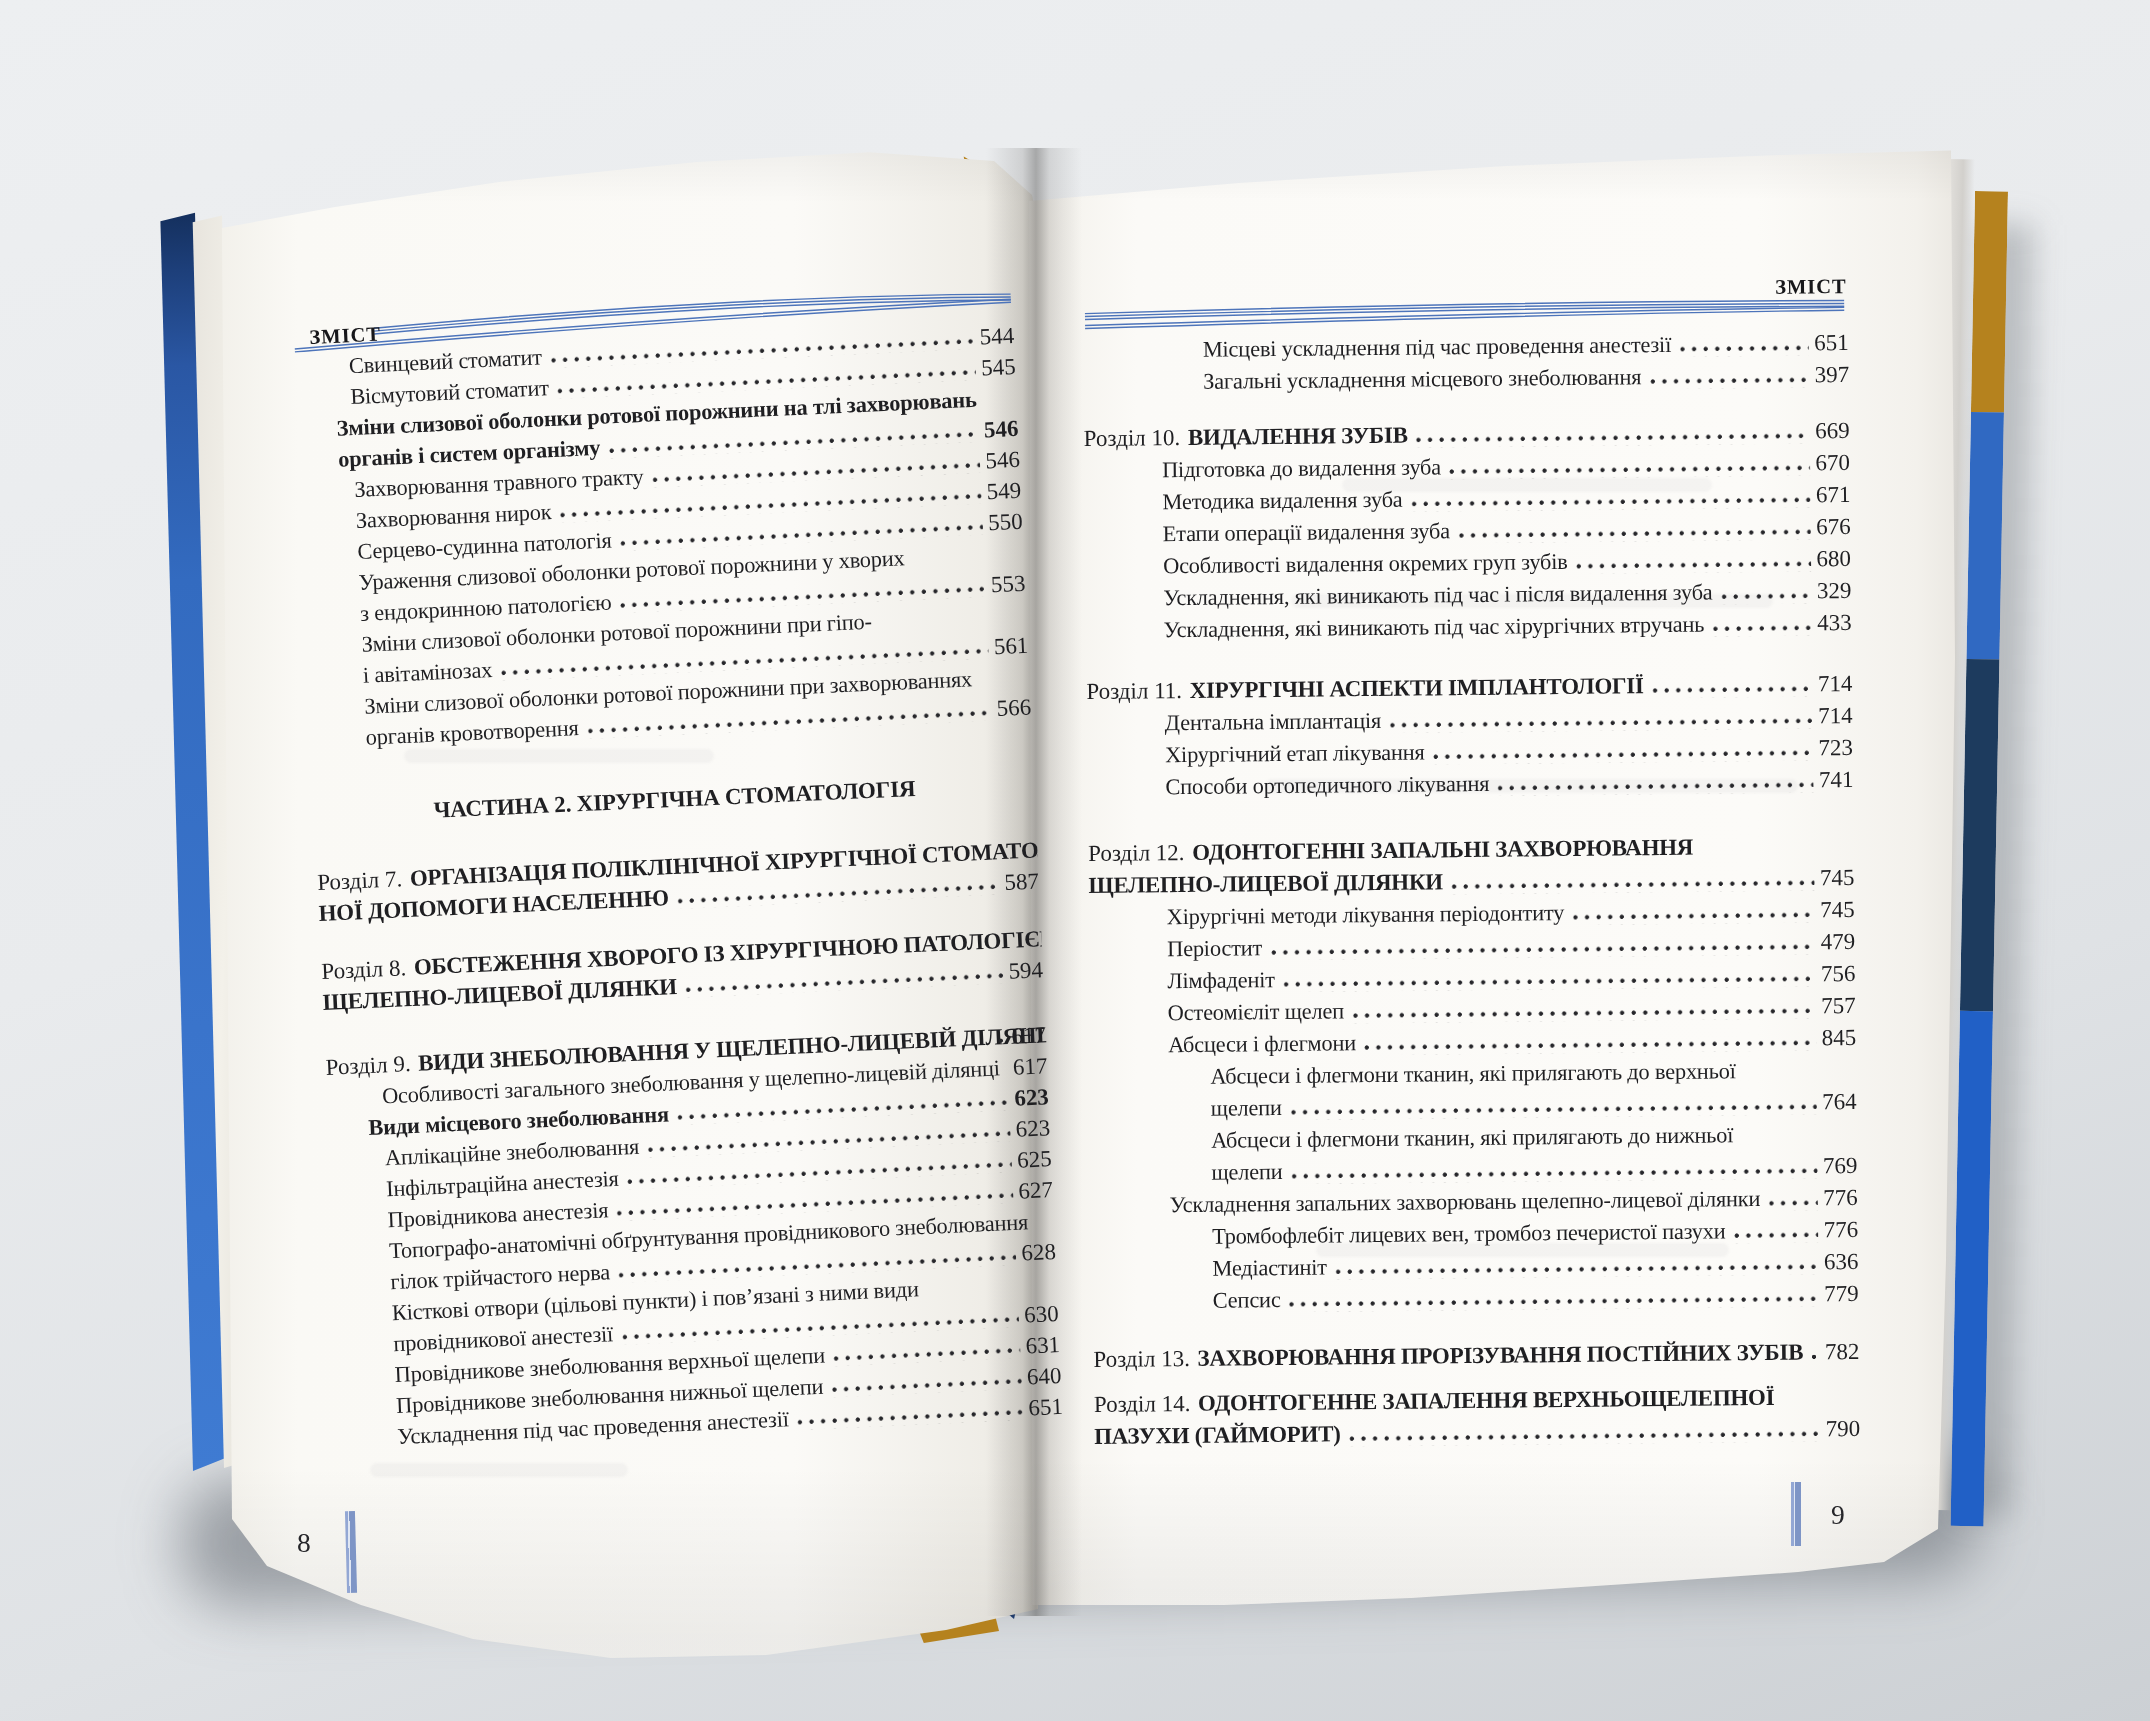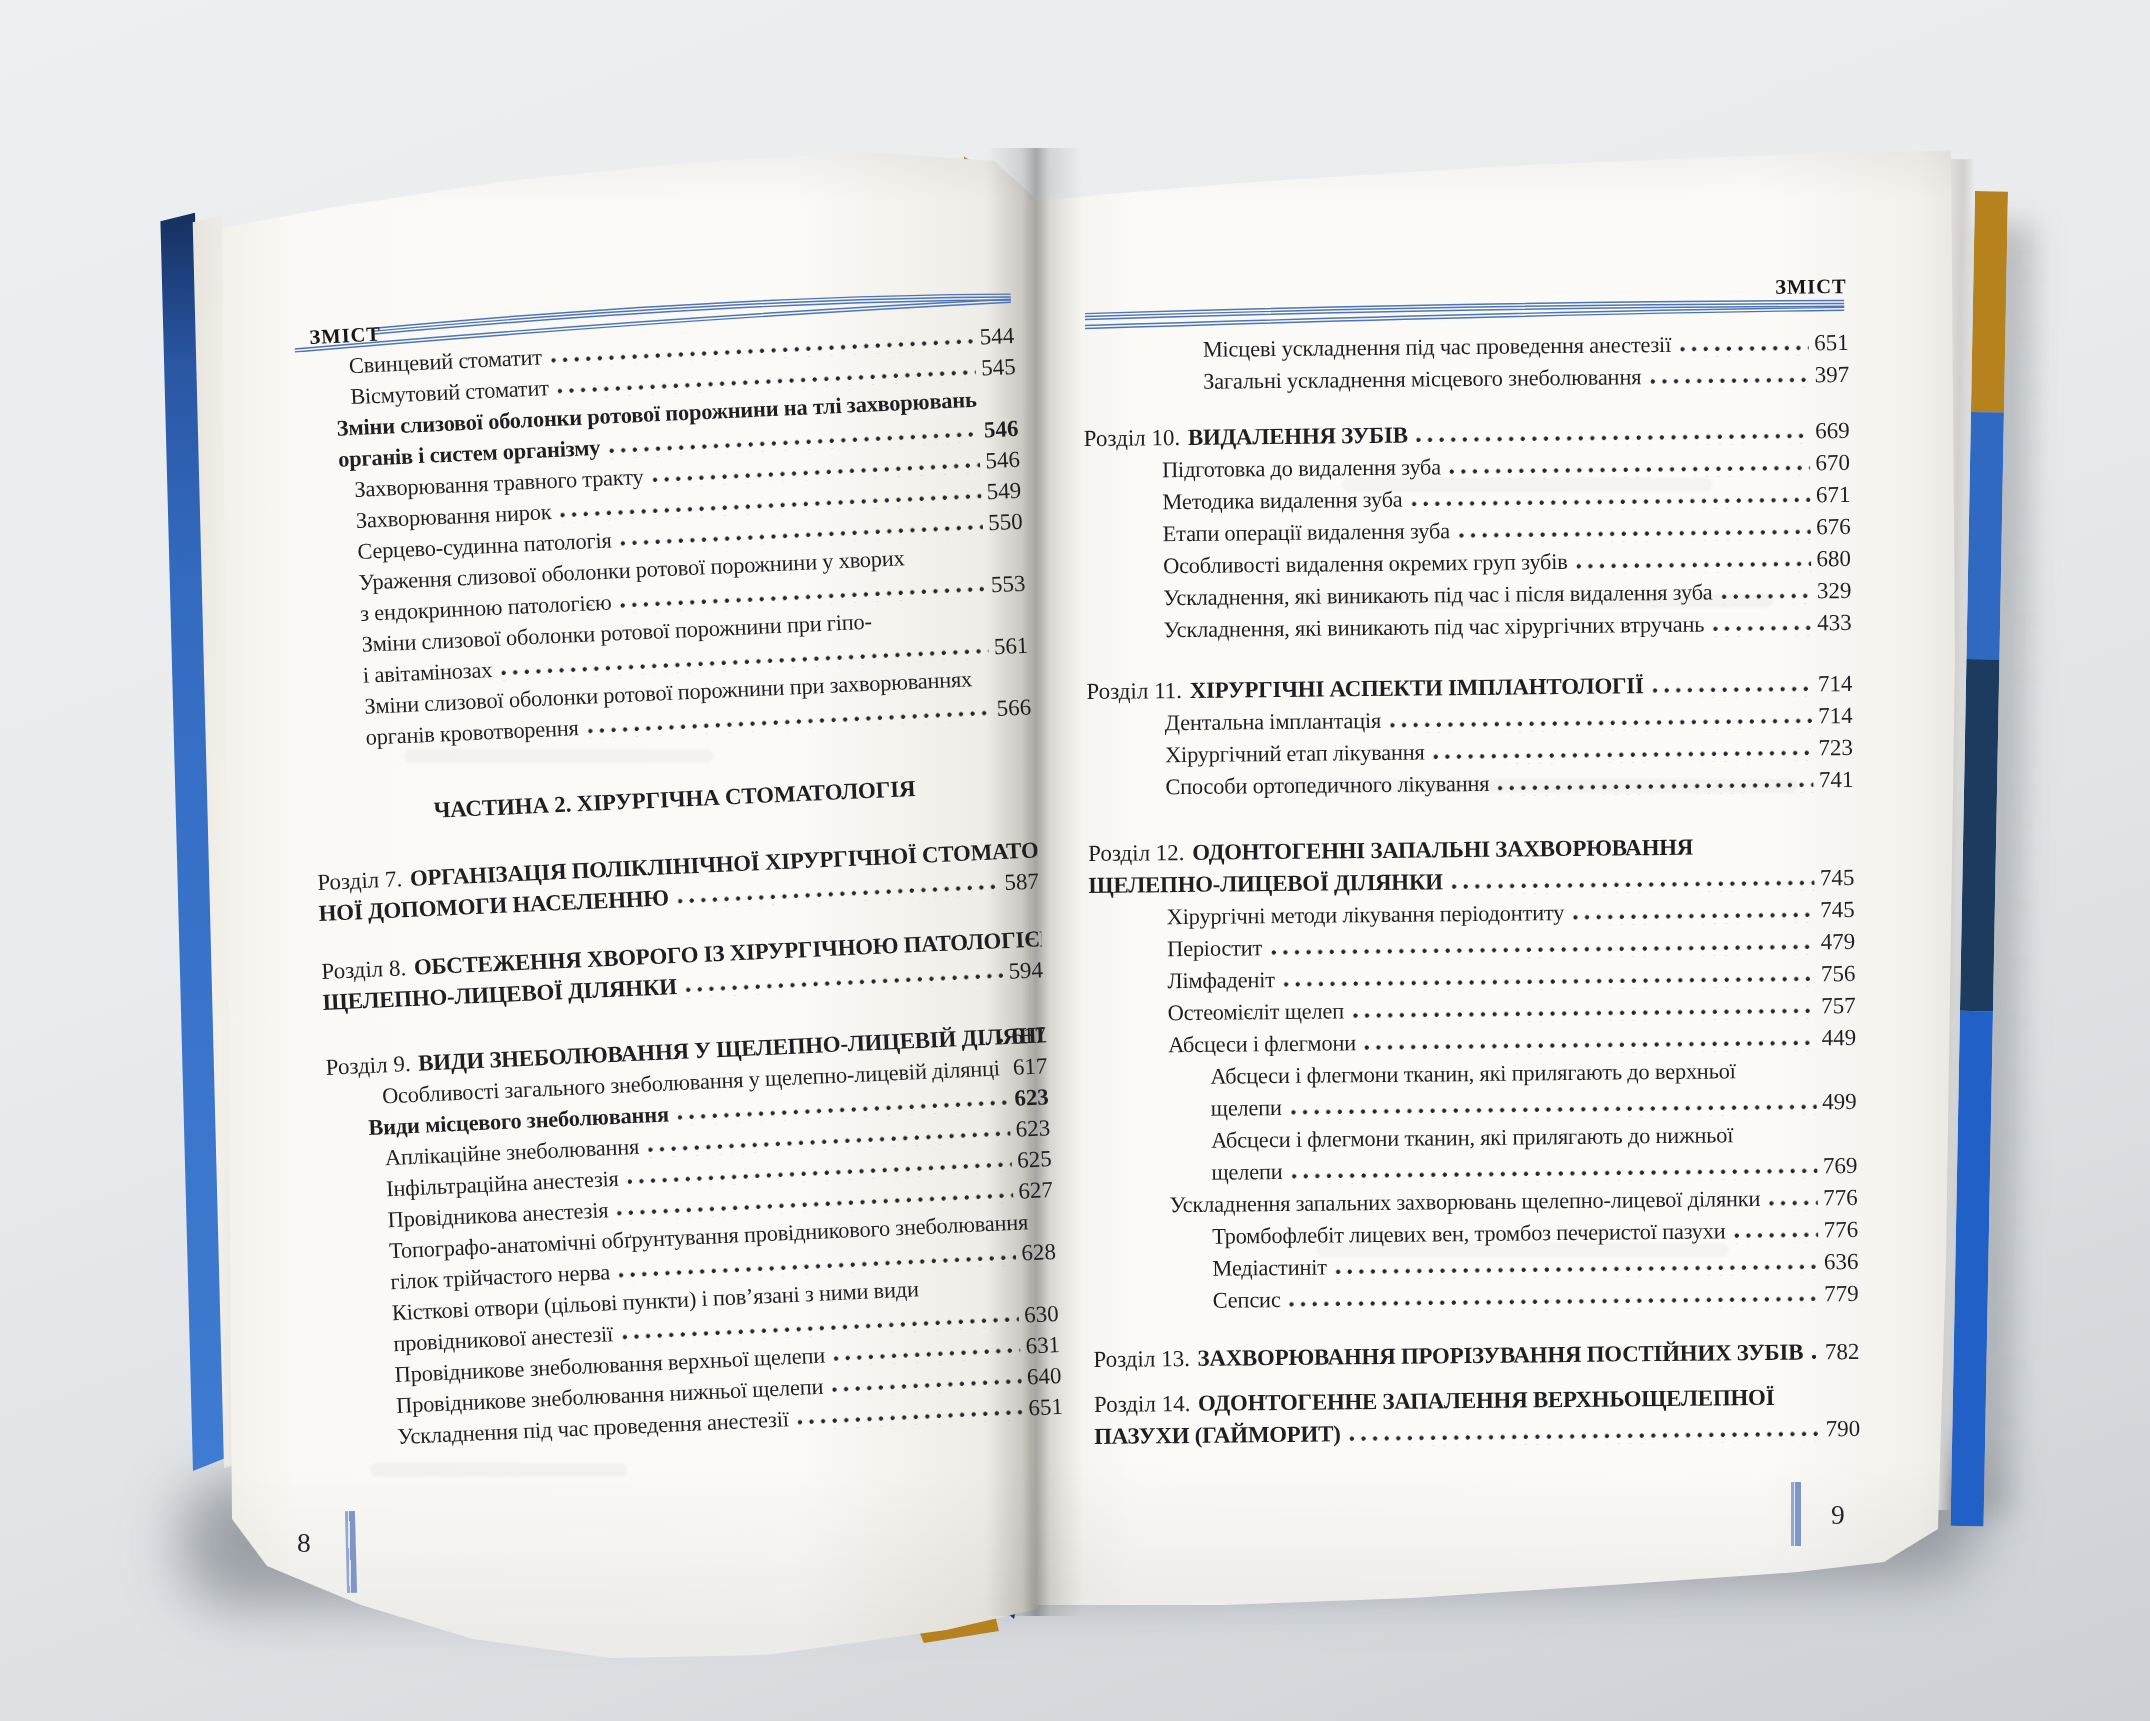--- a/index.html
+++ b/index.html
@@ -373,29 +373,29 @@
           <span class="num">756</span>
         </div>
         <div class="row i1">
           <span class="label">Остеомієліт щелеп</span>
           <span class="dots"></span>
           <span class="num">757</span>
         </div>
         <div class="row i1">
           <span class="label">Абсцеси і флегмони</span>
           <span class="dots"></span>
-          <span class="num">449</span>
+          <span class="num">845</span>
         </div>
         <div class="row i2">
           <span class="label">Абсцеси і флегмони тканин, які прилягають до верхньої</span>
         </div>
         <div class="row i2">
           <span class="label">щелепи</span>
           <span class="dots"></span>
-          <span class="num">499</span>
+          <span class="num">764</span>
         </div>
         <div class="row i2">
           <span class="label">Абсцеси і флегмони тканин, які прилягають до нижньої</span>
         </div>
         <div class="row i2">
           <span class="label">щелепи</span>
           <span class="dots"></span>
           <span class="num">769</span>
         </div>
         <div class="row i1">

